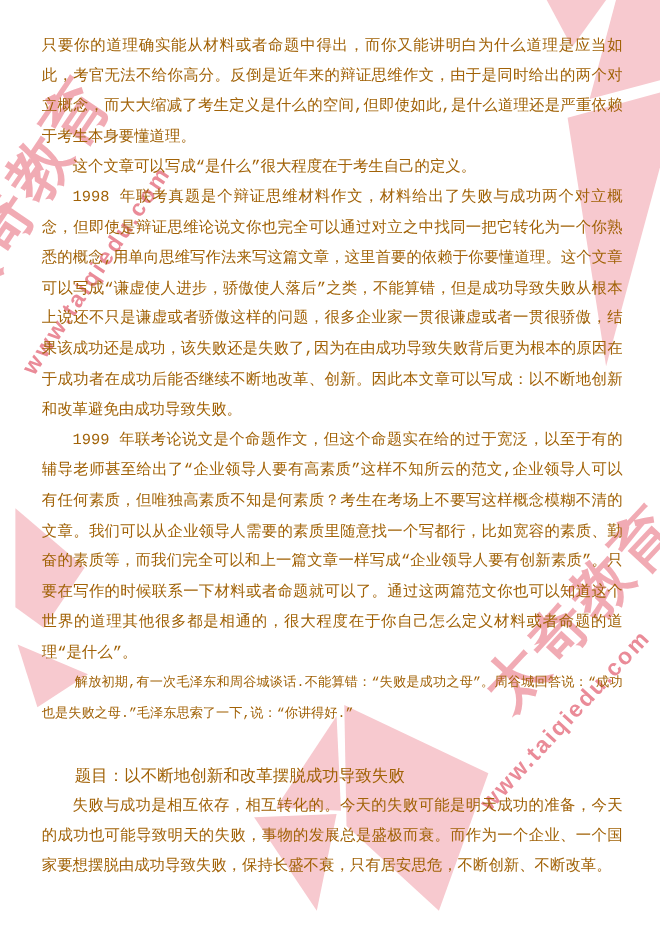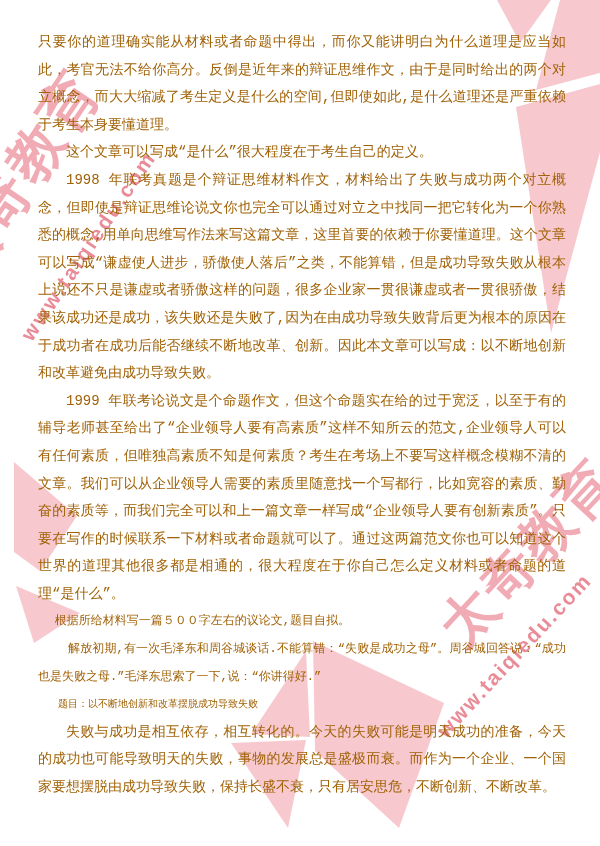--- a/index.html
+++ b/index.html
@@ -20,21 +20,21 @@
     position:absolute; left:38px; top:29px; width:528px; z-index:1;
     color:#a16207; font-size:14px; text-align:justify;font-family:Liberation Mono, monospace;
   }
   .content p { margin:0; line-height:27.6px; }
   p.body { text-indent:2em; }
   p.noindent { text-indent:0; }
   p.exam-heading { text-indent:2.9em; letter-spacing:1px; }
   p.small { font-size:12px; }
   p.instruction { text-indent:1.4em; }
   p.material { text-indent:2.5em; }
-  p.essay-title { font-size:10px; text-indent:2em; }
+  p.essay-title { font-size:15px; text-indent:2em; margin-top:29px; }
 </style>
 </head>
 <body>
 
 <div class="page">
 
   <div class="wm-layer">
     <svg width="600" height="846" viewBox="0 0 600 846">
       <g fill="#f7c9cf">
 
@@ -55,21 +55,20 @@
     <span class="wm-text wm-brand-r">太奇教育</span>
     <span class="wm-text wm-url-r">www.taiqiedu.com</span>
   </div>
 
   <div class="content">
     <p class="body noindent">只要你的道理确实能从材料或者命题中得出，而你又能讲明白为什么道理是应当如此，考官无法不给你高分。反倒是近年来的辩证思维作文，由于是同时给出的两个对立概念，而大大缩减了考生定义是什么的空间,但即使如此,是什么道理还是严重依赖于考生本身要懂道理。</p>
     <p class="body">这个文章可以写成“是什么”很大程度在于考生自己的定义。</p>
     <p class="body">1998 年联考真题是个辩证思维材料作文，材料给出了失败与成功两个对立概念，但即使是辩证思维论说文你也完全可以通过对立之中找同一把它转化为一个你熟悉的概念,用单向思维写作法来写这篇文章，这里首要的依赖于你要懂道理。这个文章可以写成“谦虚使人进步，骄傲使人落后”之类，不能算错，但是成功导致失败从根本上说还不只是谦虚或者骄傲这样的问题，很多企业家一贯很谦虚或者一贯很骄傲，结果该成功还是成功，该失败还是失败了,因为在由成功导致失败背后更为根本的原因在于成功者在成功后能否继续不断地改革、创新。因此本文章可以写成：以不断地创新和改革避免由成功导致失败。</p>
     <p class="body">1999 年联考论说文是个命题作文，但这个命题实在给的过于宽泛，以至于有的辅导老师甚至给出了“企业领导人要有高素质”这样不知所云的范文,企业领导人可以有任何素质，但唯独高素质不知是何素质？考生在考场上不要写这样概念模糊不清的文章。我们可以从企业领导人需要的素质里随意找一个写都行，比如宽容的素质、勤奋的素质等，而我们完全可以和上一篇文章一样写成“企业领导人要有创新素质”。只要在写作的时候联系一下材料或者命题就可以了。通过这两篇范文你也可以知道这个世界的道理其他很多都是相通的，很大程度在于你自己怎么定义材料或者命题的道理“是什么”。</p>
 
-    <p class="small instruction">根据所给材料写一篇５００字左右的议论文,题目自拟。</p>
     <p class="small material">解放初期,有一次毛泽东和周谷城谈话.不能算错：“失败是成功之母”。周谷城回答说：“成功也是失败之母.”毛泽东思索了一下,说：“你讲得好.”</p>
 
     <p class="essay-title">题目：以不断地创新和改革摆脱成功导致失败</p>
     <p class="body">失败与成功是相互依存，相互转化的。今天的失败可能是明天成功的准备，今天的成功也可能导致明天的失败，事物的发展总是盛极而衰。而作为一个企业、一个国家要想摆脱由成功导致失败，保持长盛不衰，只有居安思危，不断创新、不断改革。</p>
 
   </div>
 
 </div>
 
 </body></html>

